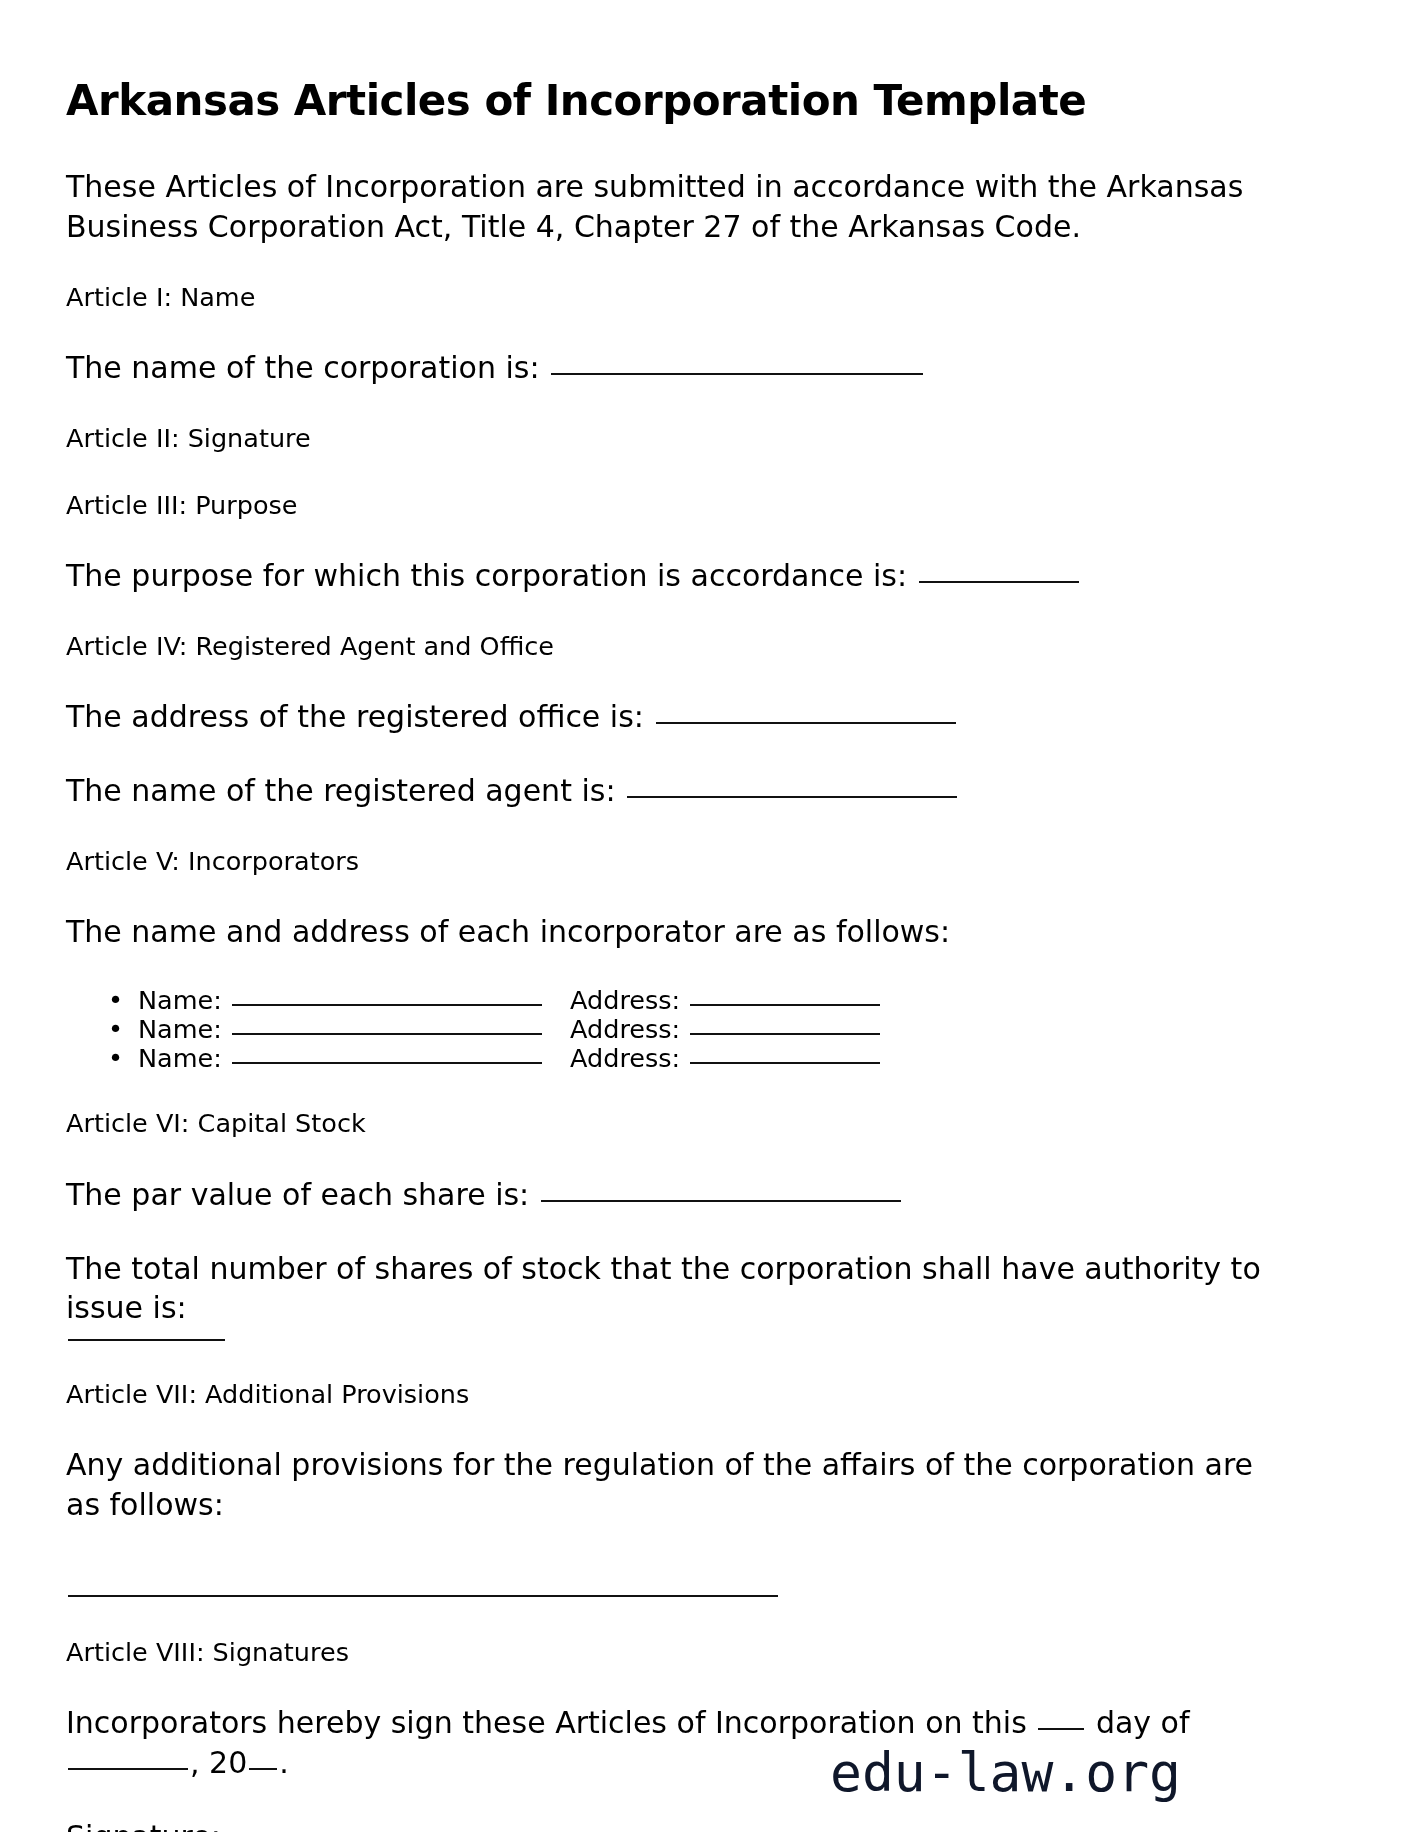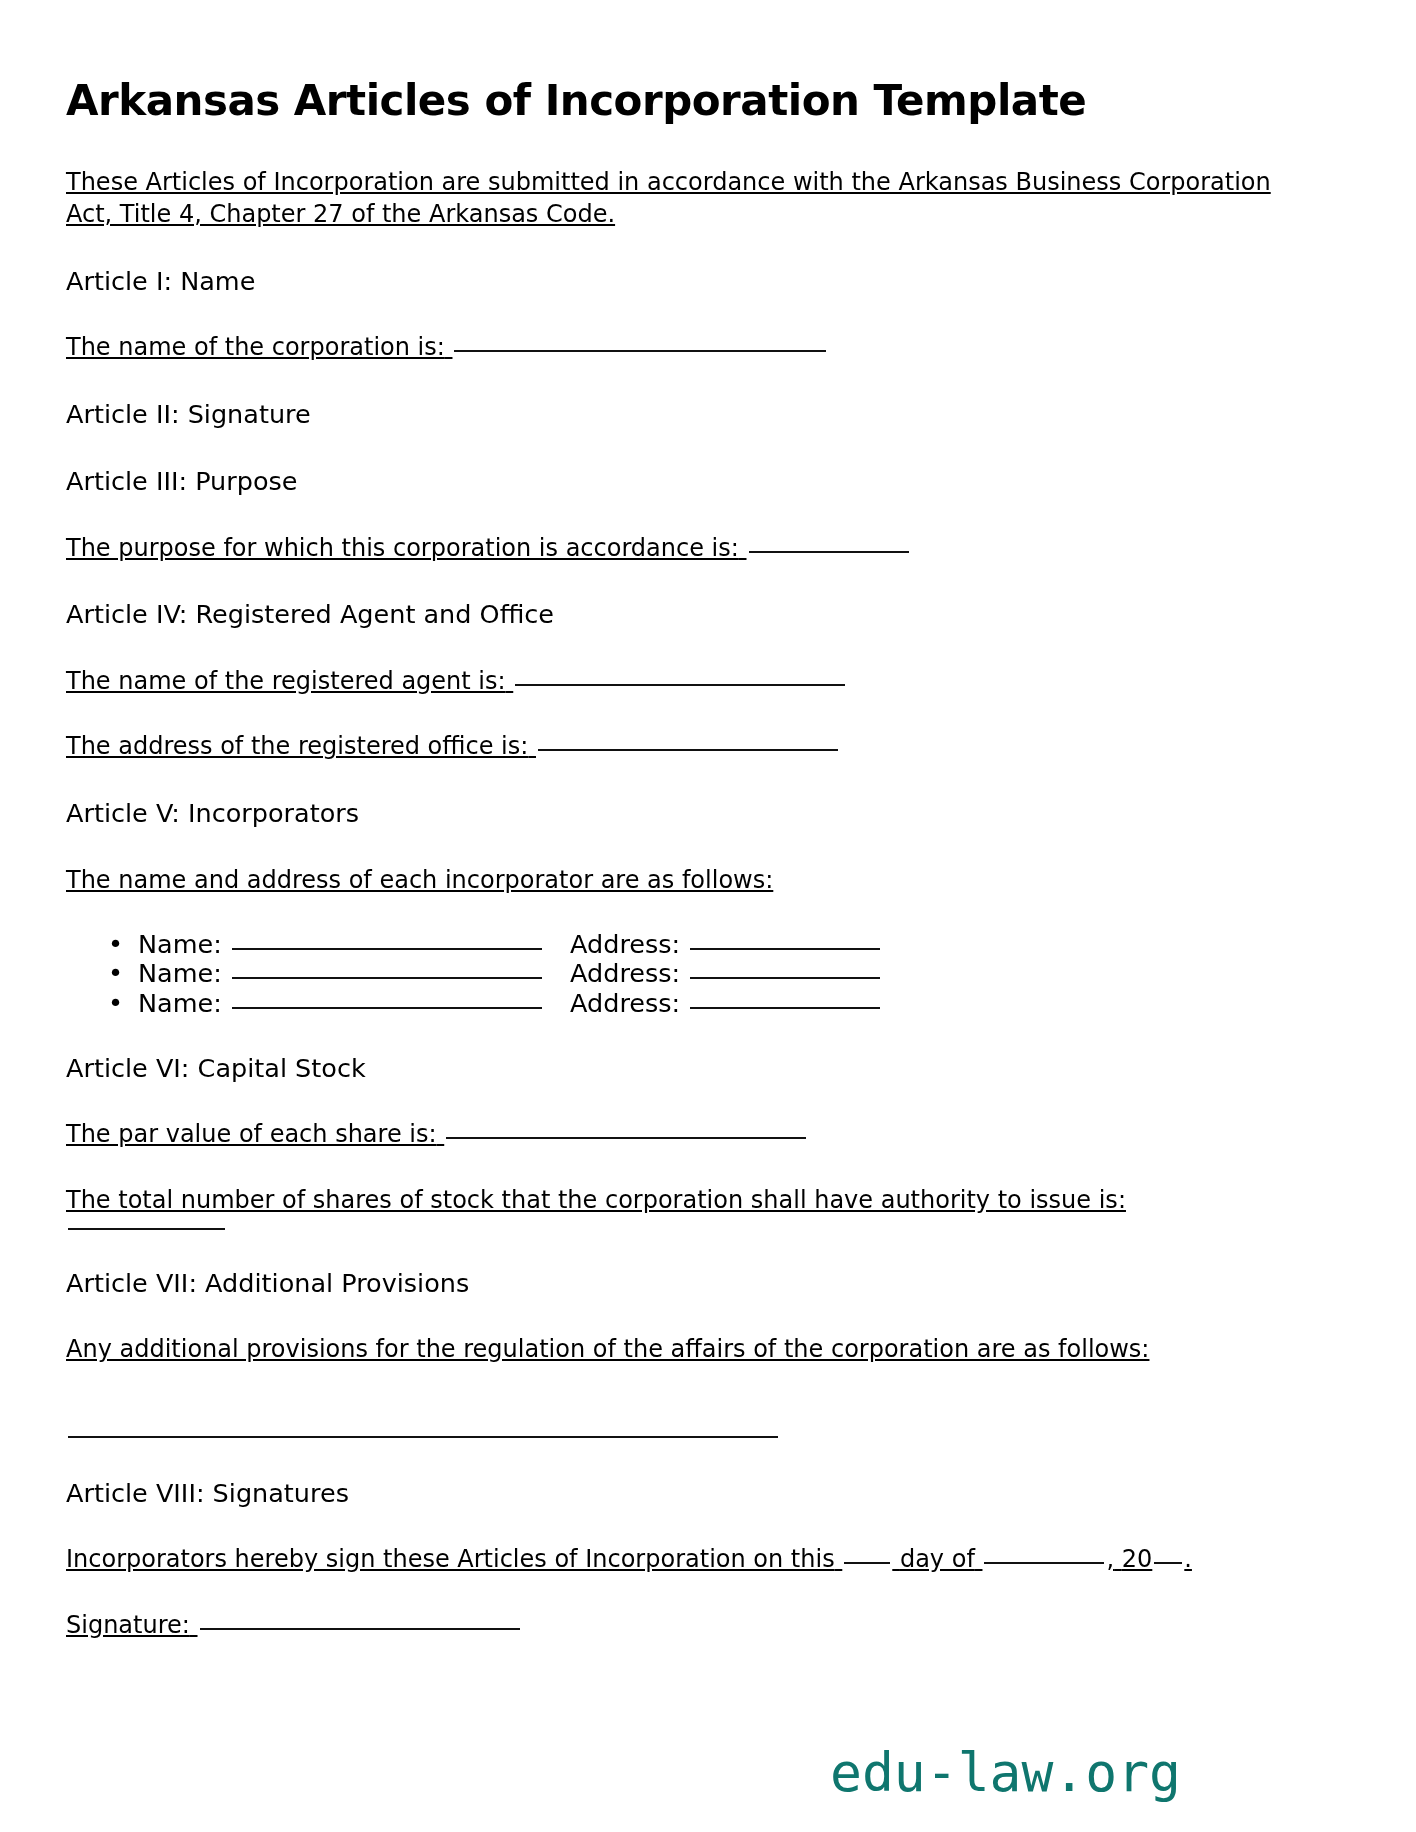--- a/index.html
+++ b/index.html
@@ -27,25 +27,24 @@
   }
   .doc-title {
     font-size: 42px;
     font-weight: bold;
     line-height: 1.08;
     letter-spacing: -0.5px;
     margin: 0 0 44px 0;
     max-width: 1080px;
   }
   p.body-text {
-    font-size: 24px;
+    font-size: 30px;
     line-height: 1.33;
     margin: 0 0 34px 0;
     max-width: 1230px;
-    text-decoration: underline;
   }
   h2.article-heading {
     font-size: 25.5px;
     font-weight: normal;
     line-height: 1.3;
     margin: 0 0 34px 0;
   }
   .blank {
     display: inline-block;
     border-bottom: 2.5px solid #111111;
@@ -103,21 +102,21 @@
     margin: 0 0 32px 0;
     padding-top: 26px;
   }
   .watermark {
     position: absolute;
     left: 830px;
     top: 1742px;
     font-family: "DejaVu Sans Mono", monospace;
     font-size: 53px;
     letter-spacing: 0px;
-    color: #0f766e;
+    color: #0f172a;
     white-space: nowrap;
   }
   .nowrap { white-space: nowrap; }
 </style>
 </head>
 <body>
 
 <div class="page">
 
   <h1 class="doc-title">Arkansas Articles of Incorporation Template</h1>
@@ -133,26 +132,26 @@
   <h2 class="article-heading">Article II: Signature</h2>
 
   <h2 class="article-heading">Article III: Purpose</h2>
   <p class="body-text">
     <span>The purpose for which this corporation is accordance is:</span>
     <span class="blank b-purpose"></span>
   </p>
 
   <h2 class="article-heading">Article IV: Registered Agent and Office</h2>
   <p class="body-text">
+    <span>The address of the registered office is:</span>
+    <span class="blank b-office"></span>
+  </p>
+  <p class="body-text">
     <span>The name of the registered agent is:</span>
     <span class="blank b-agent"></span>
-  </p>
-  <p class="body-text">
-    <span>The address of the registered office is:</span>
-    <span class="blank b-office"></span>
   </p>
 
   <h2 class="article-heading">Article V: Incorporators</h2>
   <p class="body-text">The name and address of each incorporator are as follows:</p>
 
   <ul class="incorporator-list">
     <li>
       <span class="bullet">•</span>
       <span>Name:</span>
       <span class="blank b-list-name"></span>

